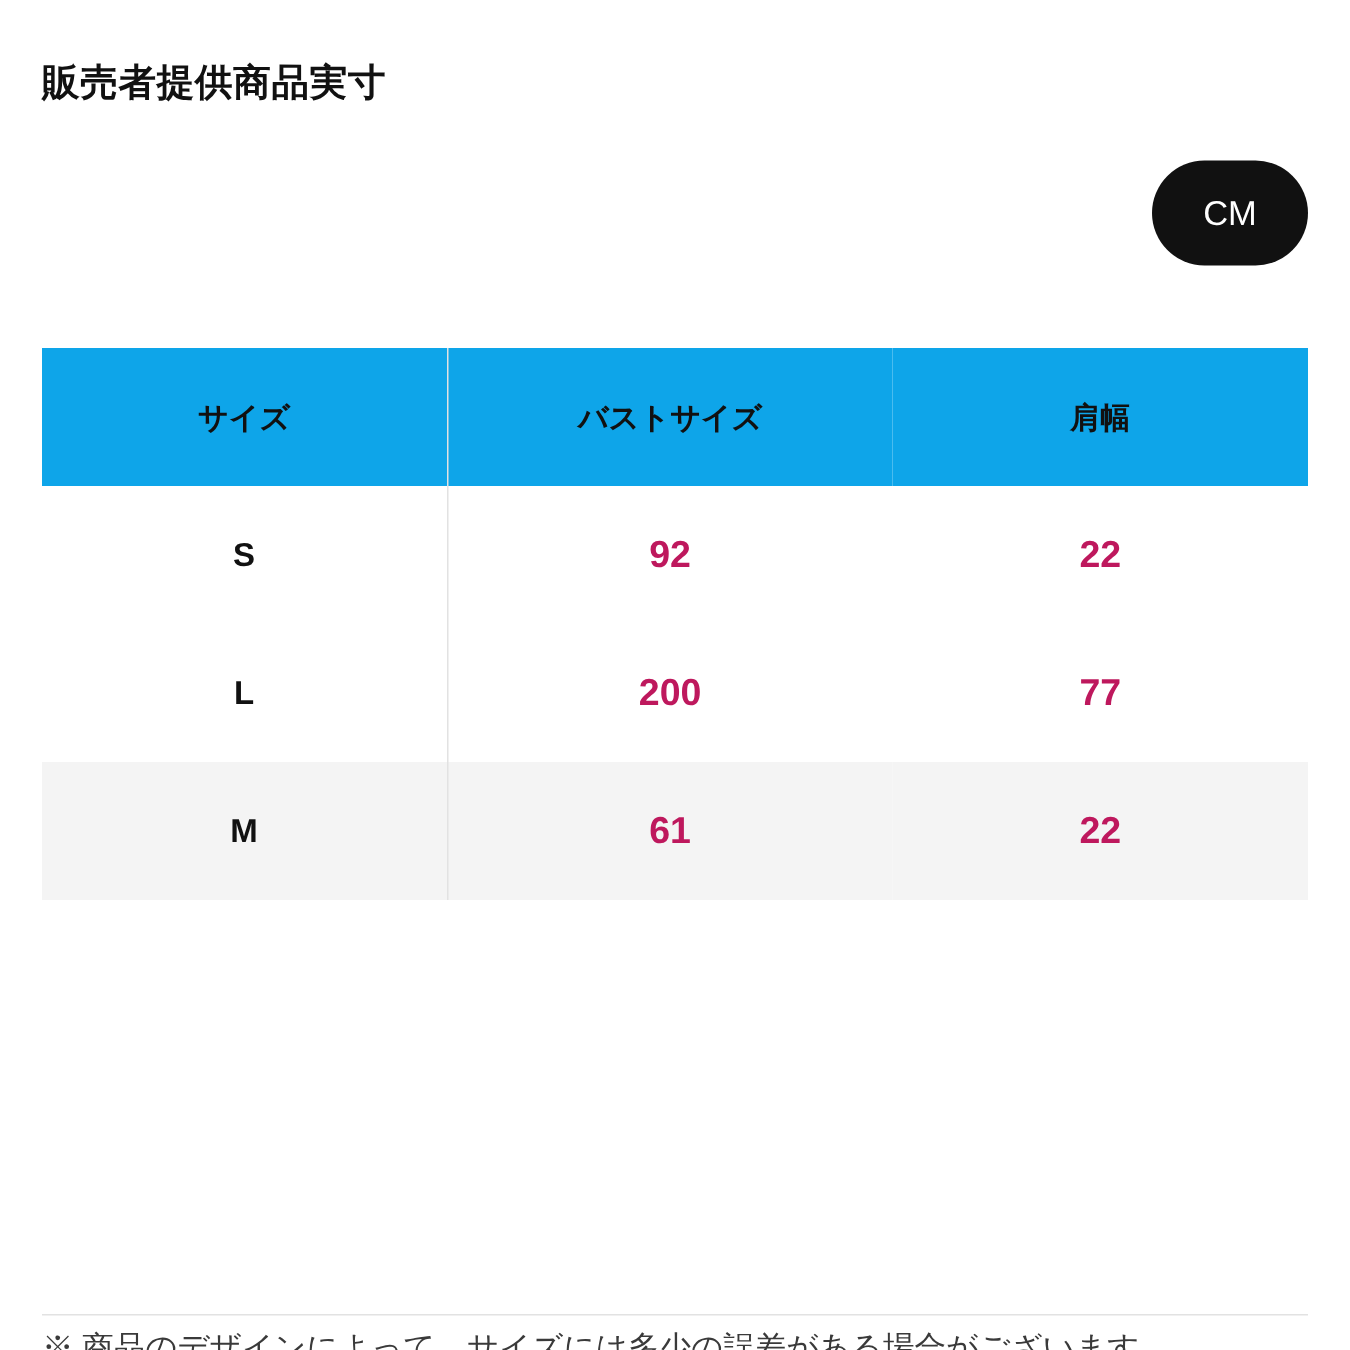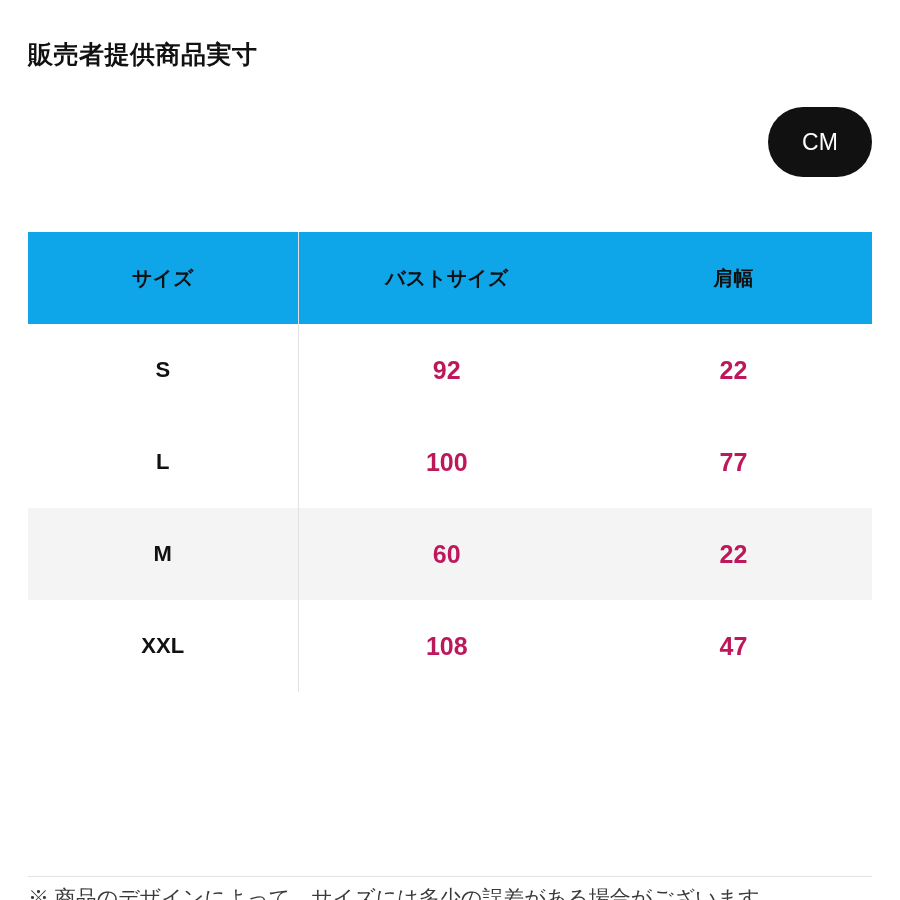--- a/index.html
+++ b/index.html
@@ -140,32 +140,27 @@
       </tr>
     </thead>
     <tbody>
       <tr class="plain">
         <td class="c0">S</td>
         <td class="c1">92</td>
         <td class="c2">22</td>
       </tr>
       <tr class="plain">
         <td class="c0">L</td>
-        <td class="c1">100</td>
+        <td class="c1">200</td>
         <td class="c2">77</td>
       </tr>
       <tr class="alt">
         <td class="c0">M</td>
-        <td class="c1">60</td>
+        <td class="c1">61</td>
         <td class="c2">22</td>
-      </tr>
-      <tr class="plain">
-        <td class="c0">XXL</td>
-        <td class="c1">108</td>
-        <td class="c2">47</td>
       </tr>
     </tbody>
   </table>
 
   <div class="divider"></div>
   <div class="footnote">※ 商品のデザインによって、サイズには多少の誤差がある場合がございます</div>
 
 </div>
 
 </body></html>

